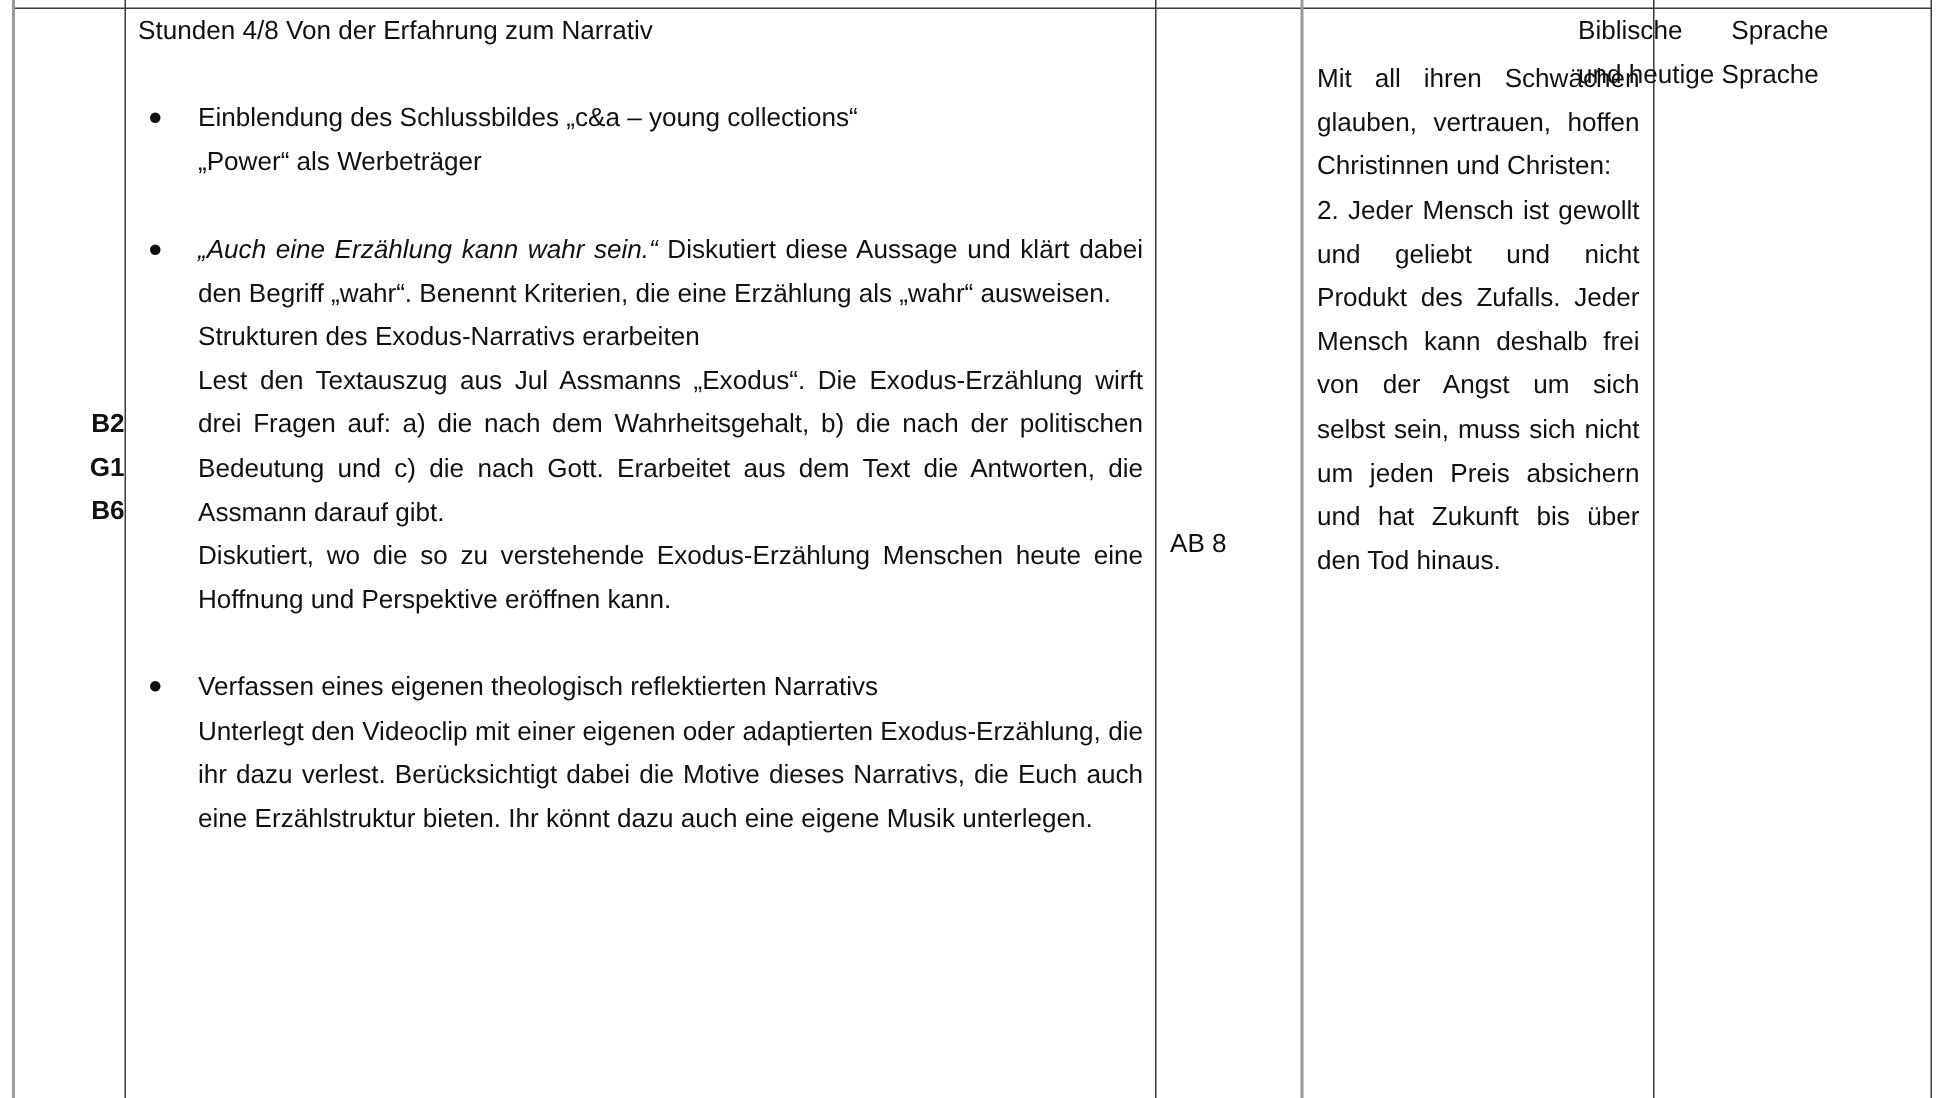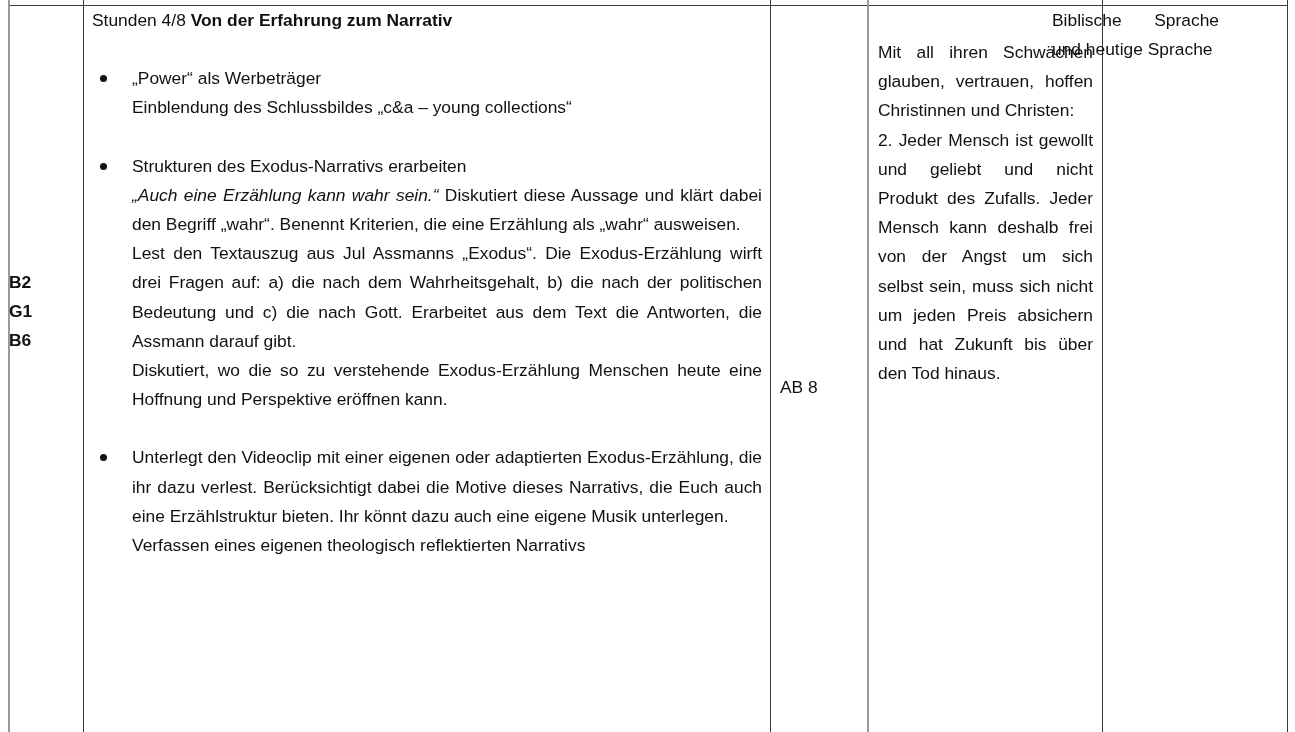--- a/index.html
+++ b/index.html
@@ -5,26 +5,26 @@
   html, body { margin:0; padding:0; background:#ffffff; }
   body { width:1295px; height:732px; overflow:hidden; position:relative;
          font-family:"Liberation Sans", "DejaVu Sans", sans-serif; color:#111; }
   .page { position:absolute; left:0; top:0; width:1295px; height:732px; }
   .hline { position:absolute; left:9px; width:1279px; height:1px; background:#3a3a3a; top:5px; }
   .vline { position:absolute; top:0; width:1px; height:732px; background:#3a3a3a; }
   .vline.grey { background:#9a9a9a; width:2px; }
   .cell { position:absolute; top:6px; height:726px; box-sizing:border-box; }
   .txt { font-size:17.4px; line-height:29.2px; }
   .justify { text-align:justify; text-align-last:left; }
-  .codes { position:absolute; left:9px; width:74px; top:268px; text-align:left;
+  .codes { position:absolute; left:9px; width:74px; top:268px; text-align:right;
            font-weight:bold; font-size:17.4px; line-height:29.2px; }
   .bullet-block { position:relative; padding-left:40px; }
   .bullet-dot { position:absolute; left:8px; top:11px; width:7px; height:7px; border-radius:50%; background:#111; }
   .gap { height:29px; }
-  b { font-weight:bold; }
+  b { font-weight:normal; }
   i { font-style:italic; }
 </style>
 </head>
 <body>
 
 <div class="page">
 
   <div class="hline"></div>
   <div class="vline grey" style="left:8px;"></div>
   <div class="vline" style="left:83px;"></div>
@@ -41,42 +41,42 @@
 
   <div class="cell txt" style="left:92px; width:670px;">
     <div>
       <span>Stunden 4/8</span>
       <b>Von der Erfahrung zum Narrativ</b>
     </div>
     <div class="gap"></div>
 
     <div class="bullet-block justify">
       <span class="bullet-dot"></span>
+      <div>Einblendung des Schlussbildes „c&amp;a – young collections“</div>
       <div>„Power“ als Werbeträger</div>
-      <div>Einblendung des Schlussbildes „c&amp;a – young collections“</div>
     </div>
     <div class="gap"></div>
 
     <div class="bullet-block justify">
       <span class="bullet-dot"></span>
+      <div><i>„Auch eine Erzählung kann wahr sein.“</i><span> Diskutiert diese Aussage und klärt dabei den Begriff „wahr“. Benennt Kriterien, die eine Erzählung als „wahr“ ausweisen.</span></div>
       <div>Strukturen des Exodus-Narrativs erarbeiten</div>
-      <div><i>„Auch eine Erzählung kann wahr sein.“</i><span> Diskutiert diese Aussage und klärt dabei den Begriff „wahr“. Benennt Kriterien, die eine Erzählung als „wahr“ ausweisen.</span></div>
       <div>Lest den Textauszug aus Jul Assmanns „Exodus“. Die Exodus-Erzählung wirft drei Fragen auf: a) die nach dem Wahrheitsgehalt, b) die nach der politischen Bedeutung und c) die nach Gott. Erarbeitet aus dem Text die Antworten, die Assmann darauf gibt.</div>
       <div>Diskutiert, wo die so zu verstehende Exodus-Erzählung Menschen heute eine Hoffnung und Perspektive eröffnen kann.</div>
     </div>
     <div class="gap"></div>
 
     <div class="bullet-block justify">
       <span class="bullet-dot"></span>
+      <div>Verfassen eines eigenen theologisch reflektierten Narrativs</div>
       <div>Unterlegt den Videoclip mit einer eigenen oder adaptierten Exodus-Erzählung, die ihr dazu verlest. Berücksichtigt dabei die Motive dieses Narrativs, die Euch auch eine Erzählstruktur bieten. Ihr könnt dazu auch eine eigene Musik unterlegen.</div>
-      <div>Verfassen eines eigenen theologisch reflektierten Narrativs</div>
     </div>
   </div>
 
-  <div class="txt" style="position:absolute; left:780px; top:373px;">
+  <div class="txt" style="position:absolute; left:780px; top:348px;">
     <span>AB 8</span>
   </div>
 
   <div class="cell txt justify" style="left:878px; width:215px;margin-top:32px;">
     <div>Mit all ihren Schwächen glauben, vertrauen, hoffen Christinnen und Christen:</div>
     <div>2. Jeder Mensch ist gewollt und geliebt und nicht Produkt des Zufalls. Jeder Mensch kann deshalb frei von der Angst um sich selbst sein, muss sich nicht um jeden Preis absichern und hat Zukunft bis über den Tod hinaus.</div>
   </div>
 
   <div class="cell txt justify" style="left:1052px; width:167px;">
     <div>Biblische Sprache und heutige Sprache</div>

